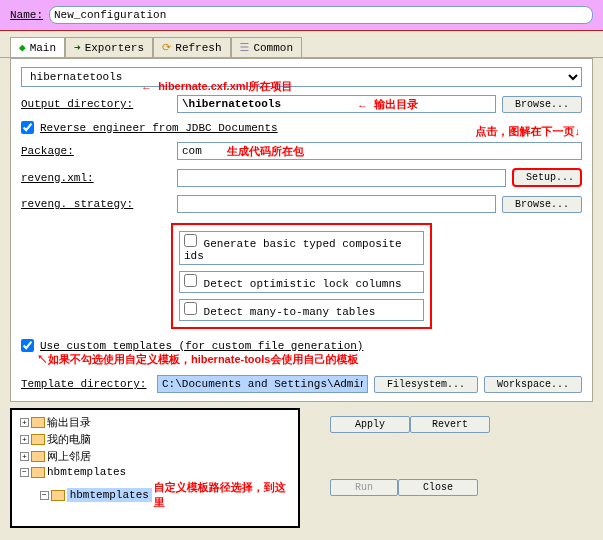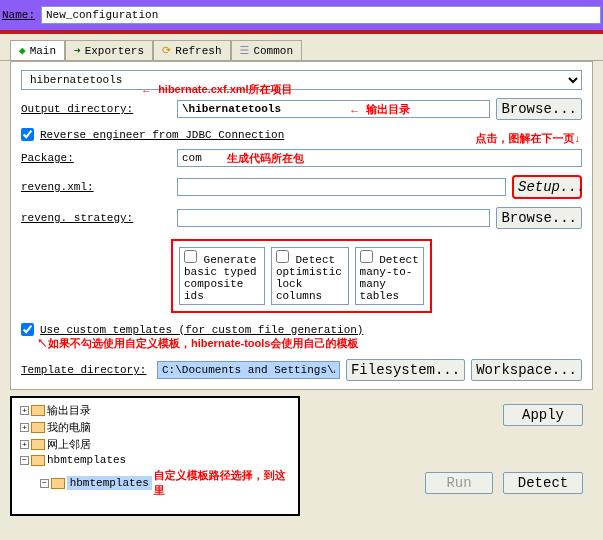--- a/index.html
+++ b/index.html
@@ -1,43 +1,43 @@
 <!DOCTYPE html>
 <html><head>
 <meta charset="utf-8">
 <style>
 * { box-sizing: border-box; margin: 0; padding: 0; }
 body { font-family: "Courier New", monospace; font-size: 11px; background: #ece9d8; width: 603px; height: 540px; overflow: hidden; }
 .row { display: flex; align-items: center; padding: 4px 10px; gap: 6px; }
 .label { width: 150px; font-family: "Courier New", monospace; }
 input[type=text], select { font-family: "Courier New", monospace; font-size: 11px; border: 1px solid #7b9ebd; padding: 2px 4px; background: #fff; }
-.button { font-family: "Courier New", monospace; font-size: 14px; border: 1px solid #7b9ebd; background: #f0f0ea; padding: 2px 4px; border-radius: 2px; cursor: pointer; }
+.button { font-family: "Courier New", monospace; font-size: 10px; border: 1px solid #7b9ebd; background: #f0f0ea; padding: 2px 12px; border-radius: 2px; cursor: pointer; }
 .button:disabled { color: #999; }
 .tabs { display: flex; gap: 0; padding: 6px 10px 0; border-bottom: 1px solid #aca899; }
 .tab { padding: 3px 8px; border: 1px solid #aca899; border-bottom: none; background: #ece9d8; display: flex; align-items: center; gap: 4px; font-family: "Courier New", monospace; }
 .tab.active { background: #fff; }
 .main-panel { background: #fff; border: 1px solid #aca899; margin: 0 10px 6px; padding: 4px 0; }
-.check-group { border: 2px solid red; margin: 6px 160px 6px 160px; padding: 6px; display: flex; flex-direction: row; gap: 6px; }
+.check-group { border: 2px solid red; margin: 6px 160px 6px 160px; padding: 6px; display: flex; flex-direction: column; gap: 6px; }
 .check-group label { border: 1px solid #7b9ebd; padding: 2px 4px; display: inline-block; }
 .red-note { color: red; font-weight: bold; font-family: "SimSun", sans-serif; }
-.red-box { border: 2px solid red; border-radius: 4px; font-style: italic; }
+.red-box { border: 2px solid red; border-radius: 4px; }
 .tree { border: 2px solid black; margin: 0 0 0 10px; padding: 4px; background: #fff; width: 290px; height: 120px; overflow: auto; font-family: "SimSun", "Courier New", monospace; }
 .tree-item { display: flex; align-items: center; gap: 2px; padding: 1px 0; }
 .folder-icon { width: 14px; height: 11px; background: #fcd28d; border: 1px solid #b8860b; display: inline-block; }
 .toggle { width: 9px; height: 9px; border: 1px solid #888; display: inline-flex; align-items: center; justify-content: center; font-size: 8px; line-height: 8px; }
-.btn-row { display: flex; gap: 10px; justify-content: flex-end; padding: 8px 20px; }
+.btn-row { display: flex; gap: 0; justify-content: flex-start; padding: 8px 20px; }
 .highlight { background: #b5d5ff; padding: 1px 3px; }
 .u { text-decoration: underline; }
 </style>
 </head>
 <body>
 
-<div class="row" style="background:#8b5cf6;border-bottom:4px solid #b91c1c;padding:6px 2px">
+<div class="row" style="background:#f0abfc;border-bottom:1px solid #b91c1c;padding:6px 10px">
   <span class="u">Name:</span>
-  <input type="text" style="flex: 1 1 0%;" value="New_configuration">
+  <input type="text" style="flex: 1 1 0%; border-radius: 8px;" value="New_configuration">
 </div>
 
 <div class="tabs">
   <div class="tab active">
       <span style="color:#0a0">◆</span>
       <span>Main</span>
     </div>
   <div class="tab">
       <span style="color:#060">➜</span>
       <span>Exporters</span>
@@ -58,28 +58,28 @@
     <div style="flex:1;position:relative">
       <select style="width:100%"><option>hibernatetools</option></select>
       <span class="red-note" style="position:absolute;left:120px;top:12px">←&nbsp;&nbsp;<span>hibernate.cxf.xml所在项目</span></span>
     </div>
   </div>
 
   <div class="row">
     <span class="label u">Output directory:</span>
     <div style="flex:1;position:relative">
       <input type="text" style="width: 100%; font-weight: bold;" value="\hibernatetools">
-      <span class="red-note" style="position:absolute;left:172px;top:2px">←&nbsp;&nbsp;<span>输出目录</span></span>
+      <span class="red-note" style="position:absolute;left:180px;top:2px">←&nbsp;&nbsp;<span>输出目录</span></span>
     </div>
     <button class="button">Browse...</button>
   </div>
 
   <div class="row">
     <input type="checkbox" checked="" style="">
-    <span class="u">Reverse engineer from JDBC Connection</span>
+    <span class="u">Reverse engineer from JDBC Documents</span>
   </div>
 
   <div class="row">
     <span class="label u">Package:</span>
     <div style="flex:1;position:relative">
       <input type="text" style="width: 100%;" value="com">
       <span class="red-note" style="position:absolute;left:50px;top:2px">生成代码所在包</span>
       <span class="red-note" style="position:absolute;right:2px;top:-18px"><span>点击，图解在下一页</span>↓</span>
     </div>
   </div>
@@ -144,19 +144,20 @@
         <span class="toggle">−</span>
         <span class="folder-icon"></span> 
         <span class="highlight">hbmtemplates</span> 
         <span class="red-note">自定义模板路径选择，到这里</span>
       </div>
 
   </div>
   <div style="flex:1">
     <div class="btn-row">
       <button class="button" style="width:80px">Apply</button>
+      <button class="button" style="width:80px">Revert</button>
     </div>
     <div class="btn-row" style="margin-top:30px">
       <button class="button" style="width:68px" disabled="">Run</button>
-      <button class="button" style="width:80px">Detect</button>
+      <button class="button" style="width:80px">Close</button>
     </div>
   </div>
 </div>
 
 </body></html>

